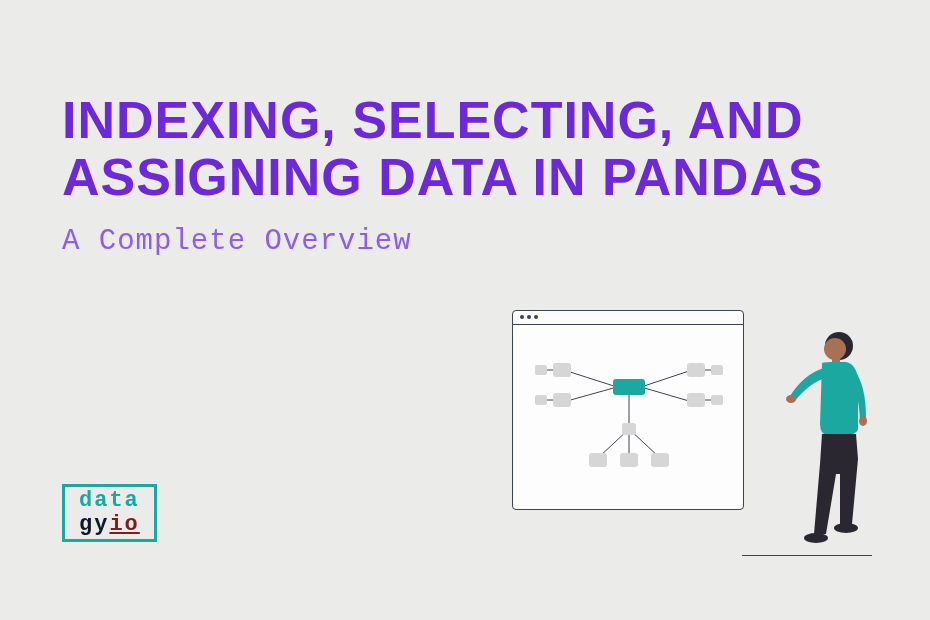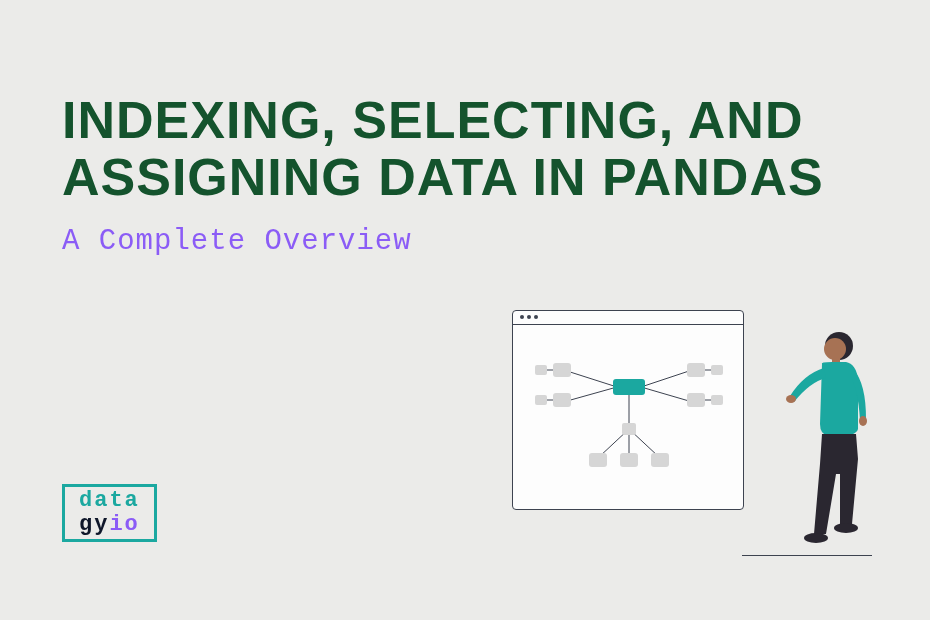--- a/index.html
+++ b/index.html
@@ -14,21 +14,21 @@
       font-family: Arial, Helvetica, sans-serif;
       position: relative;
       overflow: hidden;
     }
     .title {
       position: absolute;
       top: 92px;
       left: 62px;
       font-size: 52px;
       font-weight: 900;
-      color: #14532d;
+      color: #6d28d9;
       letter-spacing: 1px;
       line-height: 1.1;
       text-transform: uppercase;
       font-family: 'Arial Black', Arial, sans-serif;
     }
     .subtitle {
       position: absolute;
       top: 225px;
       left: 62px;
       font-size: 29px;
@@ -52,21 +52,22 @@
       color: #1ba8a0;
       font-weight: bold;
     }
     .logo-line2 {
       font-weight: bold;
     }
     .logo-gy {
       color: #0f172a;
     }
     .logo-io {
-      color: #8b5cf6;
+      color: #7f1d1d;
+      text-decoration: underline;
     }
     .illustration {
       position: absolute;
       bottom: 60px;
       right: 48px;
       width: 370px;
       height: 270px;
     }
     .browser-window {
       position: absolute;

